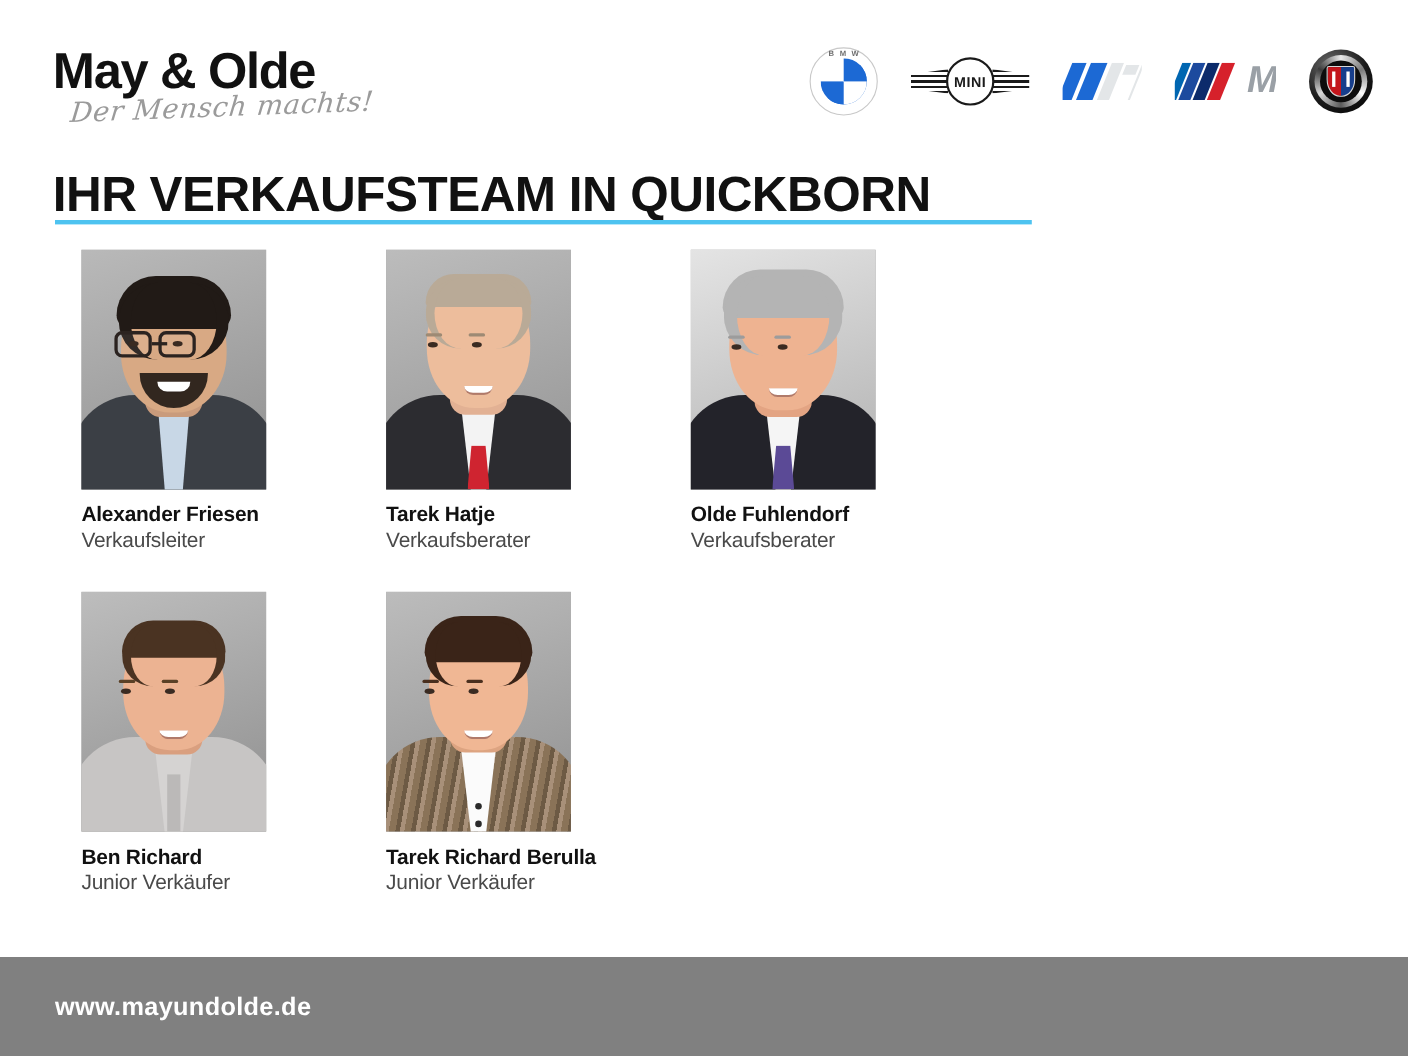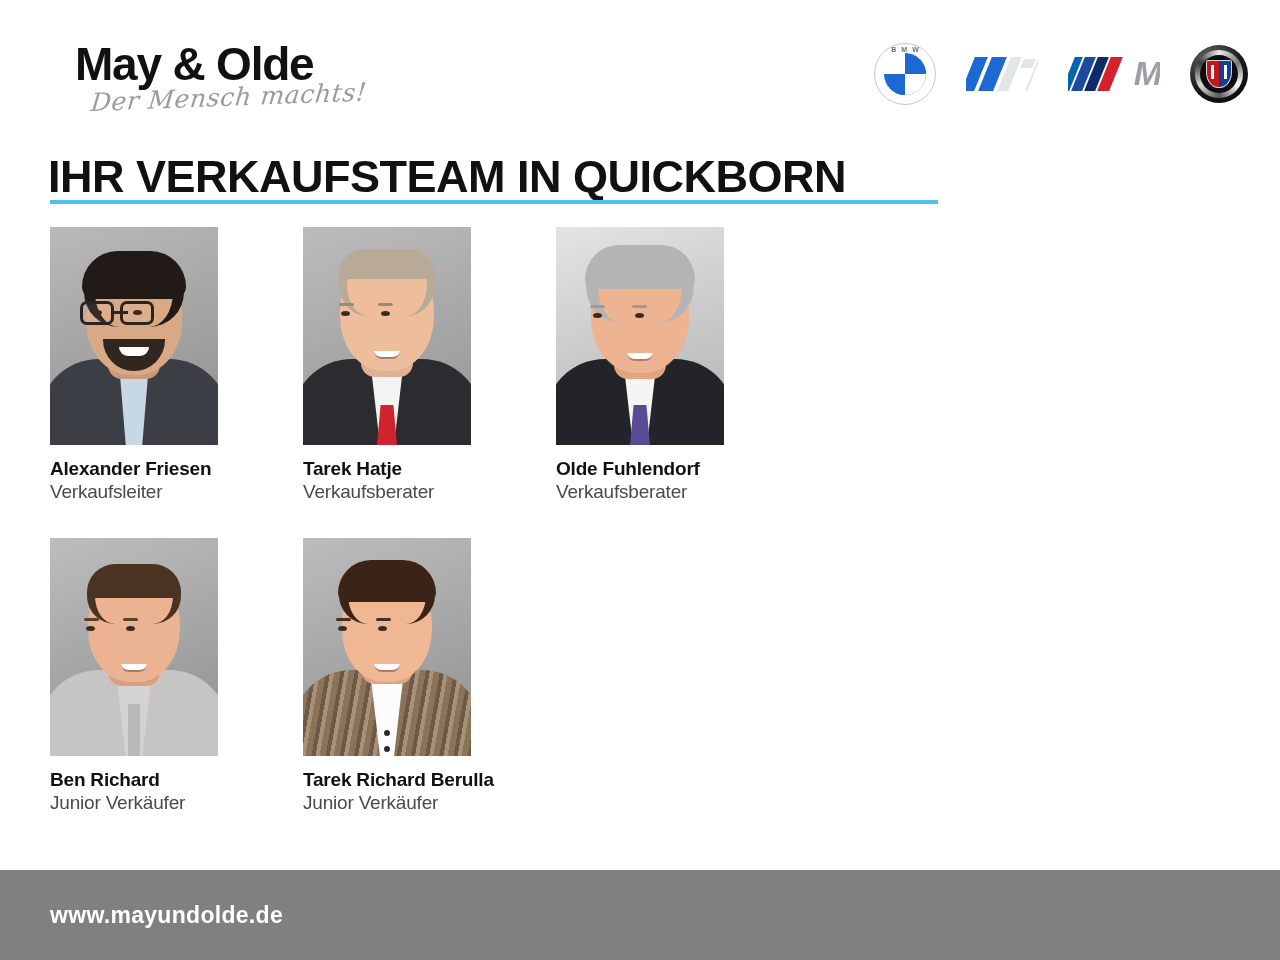--- a/index.html
+++ b/index.html
@@ -20,21 +20,20 @@
     width: 1280px;
     height: 140px;
   }
 
   .brand-logo {
     position: absolute;
     left: 48px;
     top: 38px;
     width: 320px;
     height: 90px;
-    margin-left: 27px;
   }
   .brand-wordmark {
     font-family: "Liberation Sans", sans-serif;
     font-weight: bold;
     font-size: 46px;
     letter-spacing: -1.2px;
     color: #111111;
     line-height: 52px;
     white-space: nowrap;
   }
@@ -196,21 +195,21 @@
     position: absolute;
     left: 50px;
     top: 227px;
     width: 1180px;
   }
   .team-row {
     display: flex;
     gap: 85px;
     margin-bottom: 35px;
   }
-  .member { width: 168px; }
+  .member { width: 168px; margin-left: 24px; }
 
   .photo {
     width: 168px;
     height: 218px;
     position: relative;
     overflow: hidden;
     background: #a8a8a8;
   }
   .member-name {
     margin-top: 13px;
@@ -290,20 +289,27 @@
       <div class="outer"></div>
       <div class="ring-text">BMW</div>
       <div class="quads">
         <div class="q-tl"></div>
           <div class="q-tr"></div>
         <div class="q-bl"></div>
           <div class="q-br"></div>
       </div>
     </div>
 
+    <div class="logo-mini">
+      <div class="wing wing-l"></div>
+      <div class="wing wing-r"></div>
+      <div class="circle">
+        <span>MINI</span>
+      </div>
+    </div>
 
     <div class="logo-i">
       <div class="bar b1"></div>
         <div class="bar b2"></div>
       <div class="bar b3"></div>
         <div class="bar b4"></div>
       <div class="idot"></div>
     </div>
 
     <div class="logo-m">

